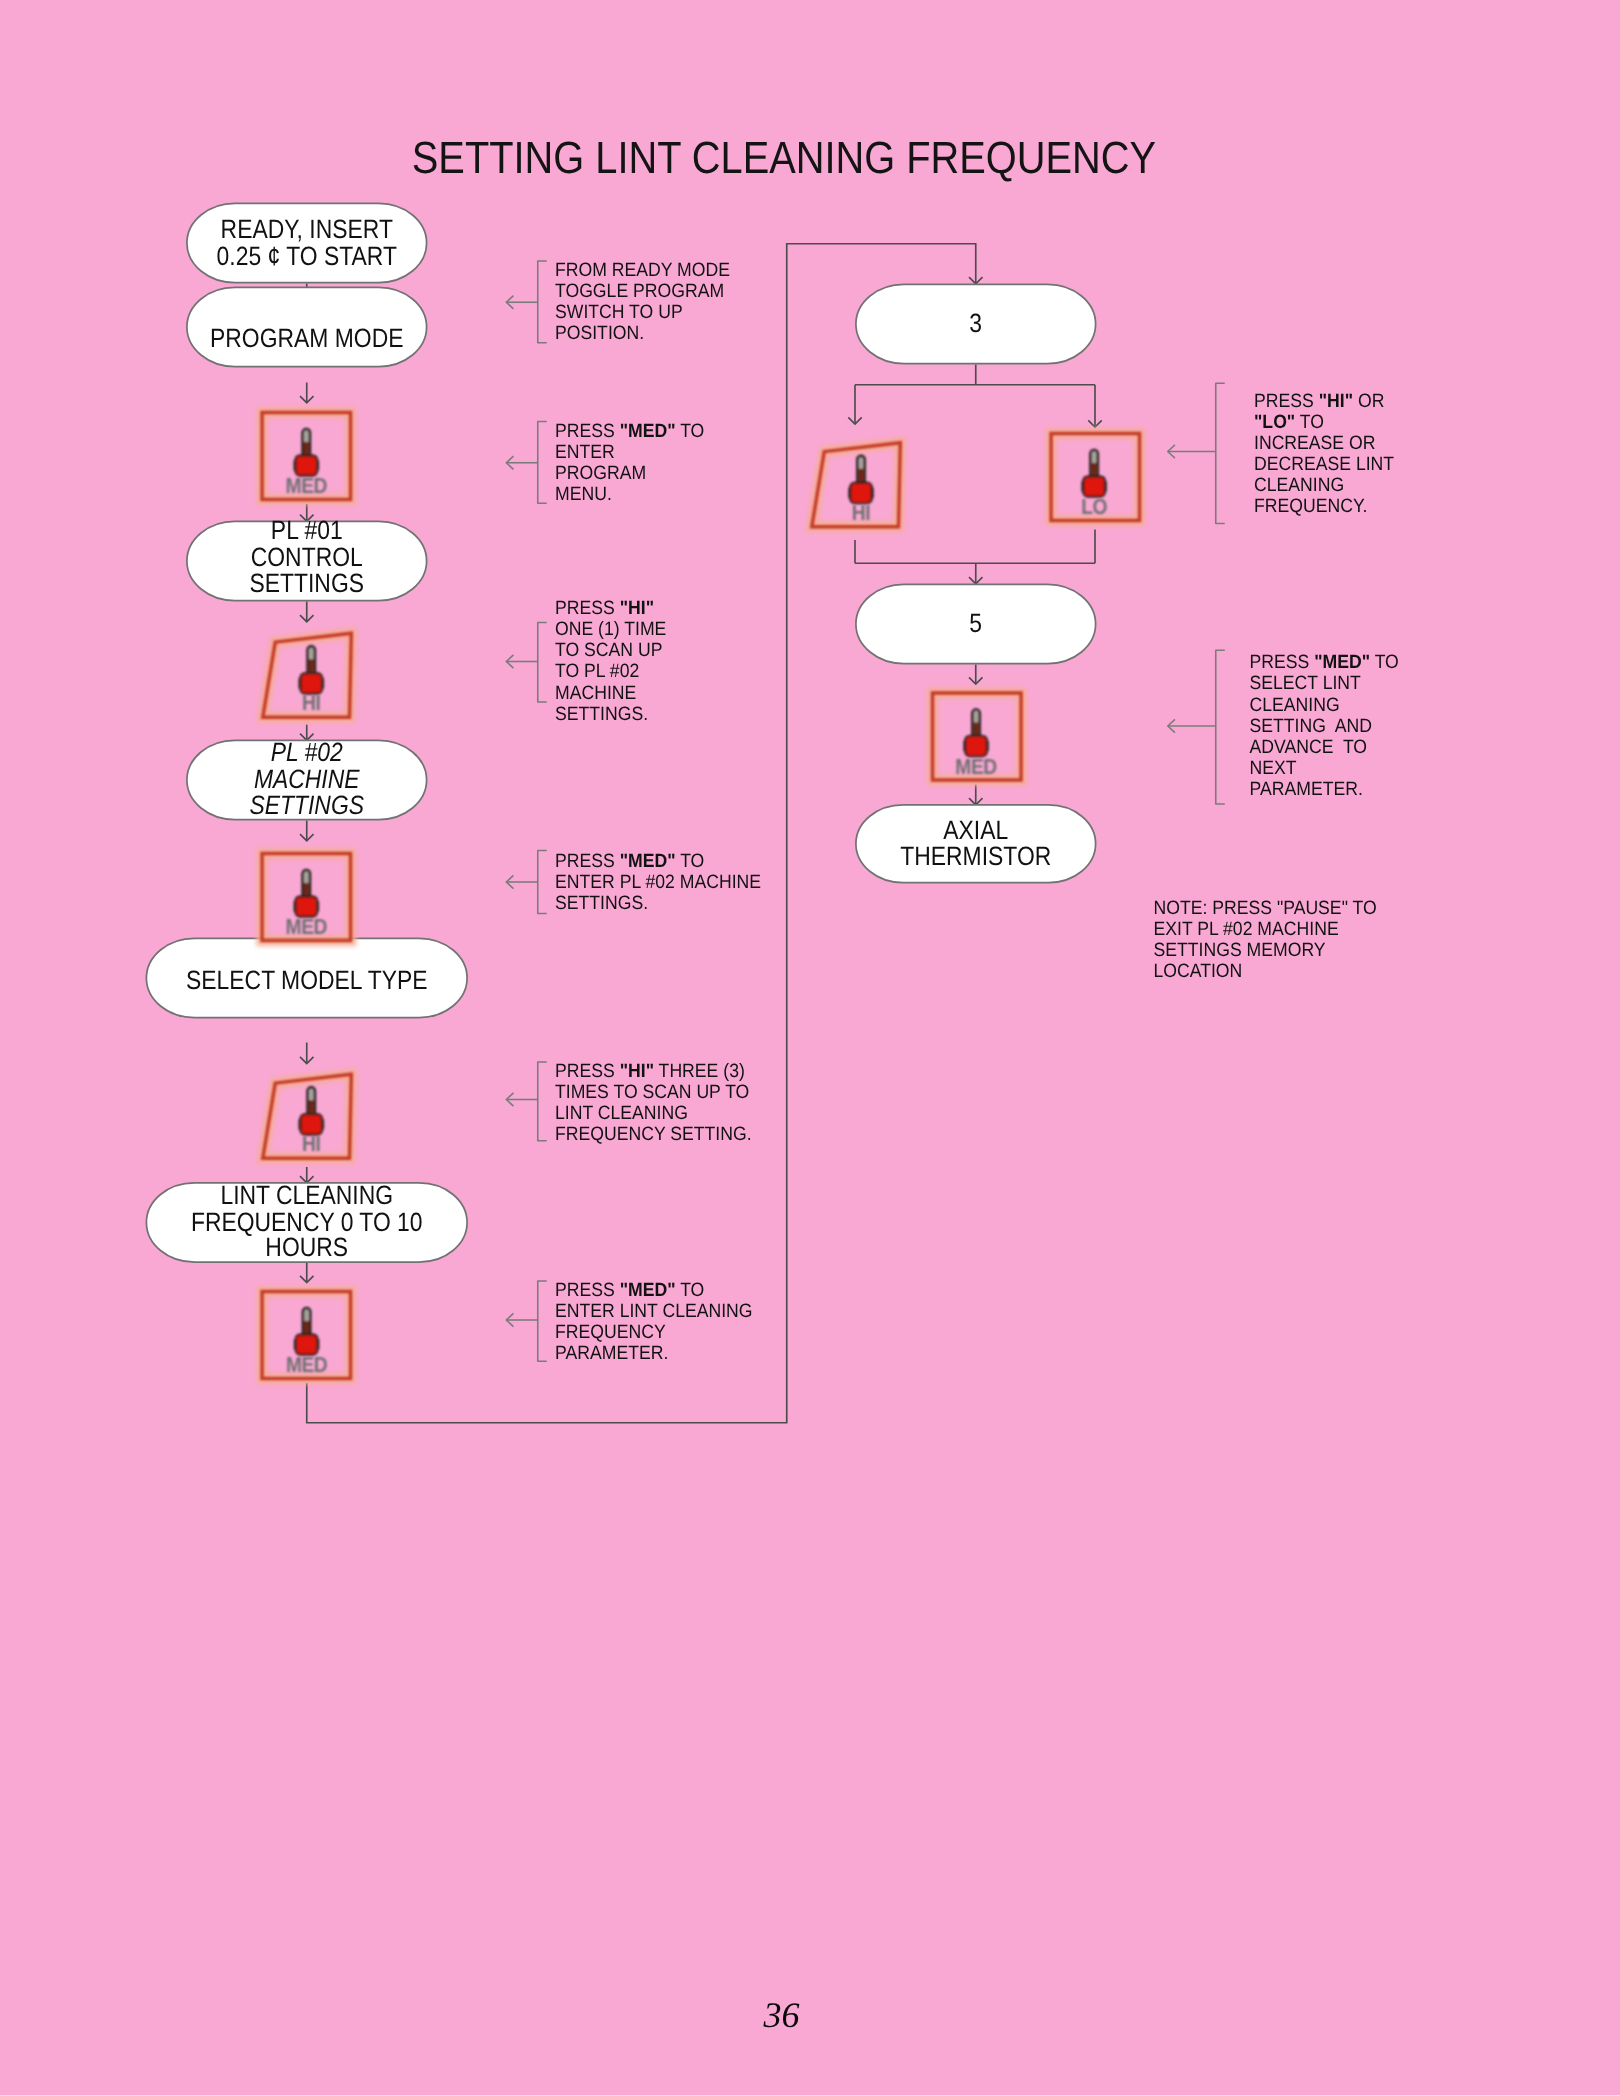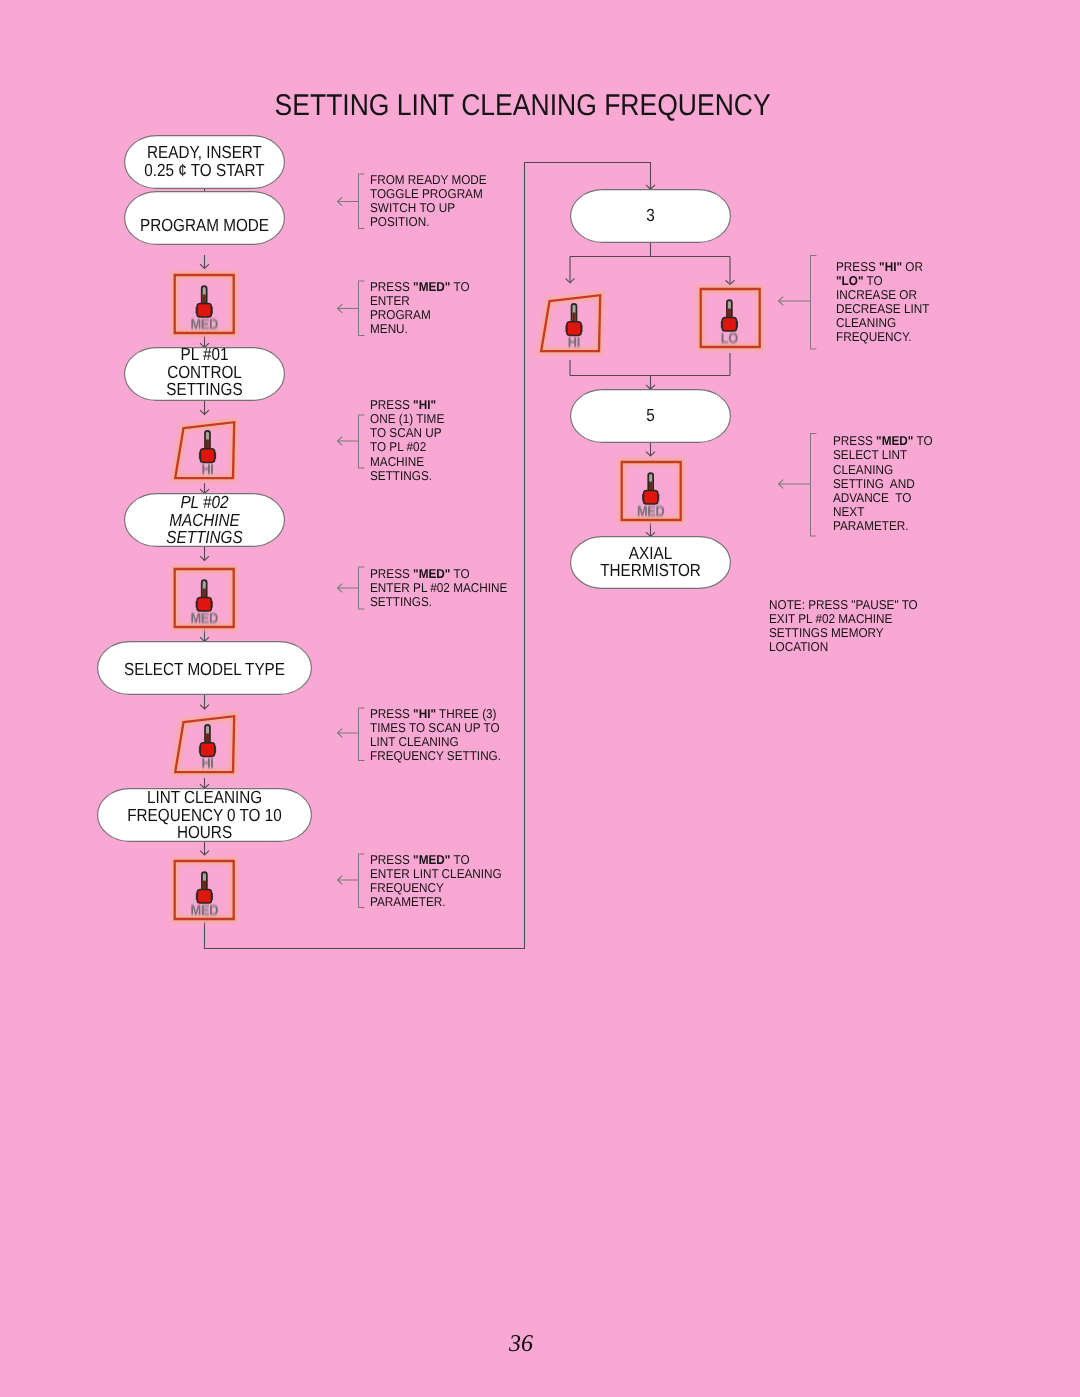--- a/index.html
+++ b/index.html
@@ -98,21 +98,21 @@
 SETTINGS</div>
 </div>
 <div class="node" style="left:124px;top:493px;width:161px;height:54px;font-style:italic;">
  <svg width="161" height="54" viewBox="0 0 161 54" style="position:absolute;left:0;top:0;overflow:visible">
         <rect x="0.6" y="0.6" width="159.8" height="52.8" rx="32.07" ry="26.40" fill="#ffffff" stroke="#727272" stroke-width="1.15"></rect>
       </svg>
  <div class="node-label">PL #02
 MACHINE
 SETTINGS</div>
 </div>
-<div class="node" style="left:97px;top:641px;width:215px;height:58px;">
+<div class="node" style="left:97px;top:625px;width:215px;height:58px;">
  <svg width="215" height="54" viewBox="0 0 215 54" style="position:absolute;left:0;top:0;overflow:visible">
         <rect x="0.6" y="0.6" width="213.8" height="52.8" rx="32.07" ry="26.40" fill="#ffffff" stroke="#727272" stroke-width="1.15"></rect>
       </svg>
  <div class="node-label">SELECT MODEL TYPE</div>
 </div>
 <div class="node" style="left:97px;top:788px;width:215px;height:54px;">
  <svg width="215" height="54" viewBox="0 0 215 54" style="position:absolute;left:0;top:0;overflow:visible">
         <rect x="0.6" y="0.6" width="213.8" height="52.8" rx="32.07" ry="26.40" fill="#ffffff" stroke="#727272" stroke-width="1.15"></rect>
       </svg>
  <div class="node-label">LINT CLEANING

